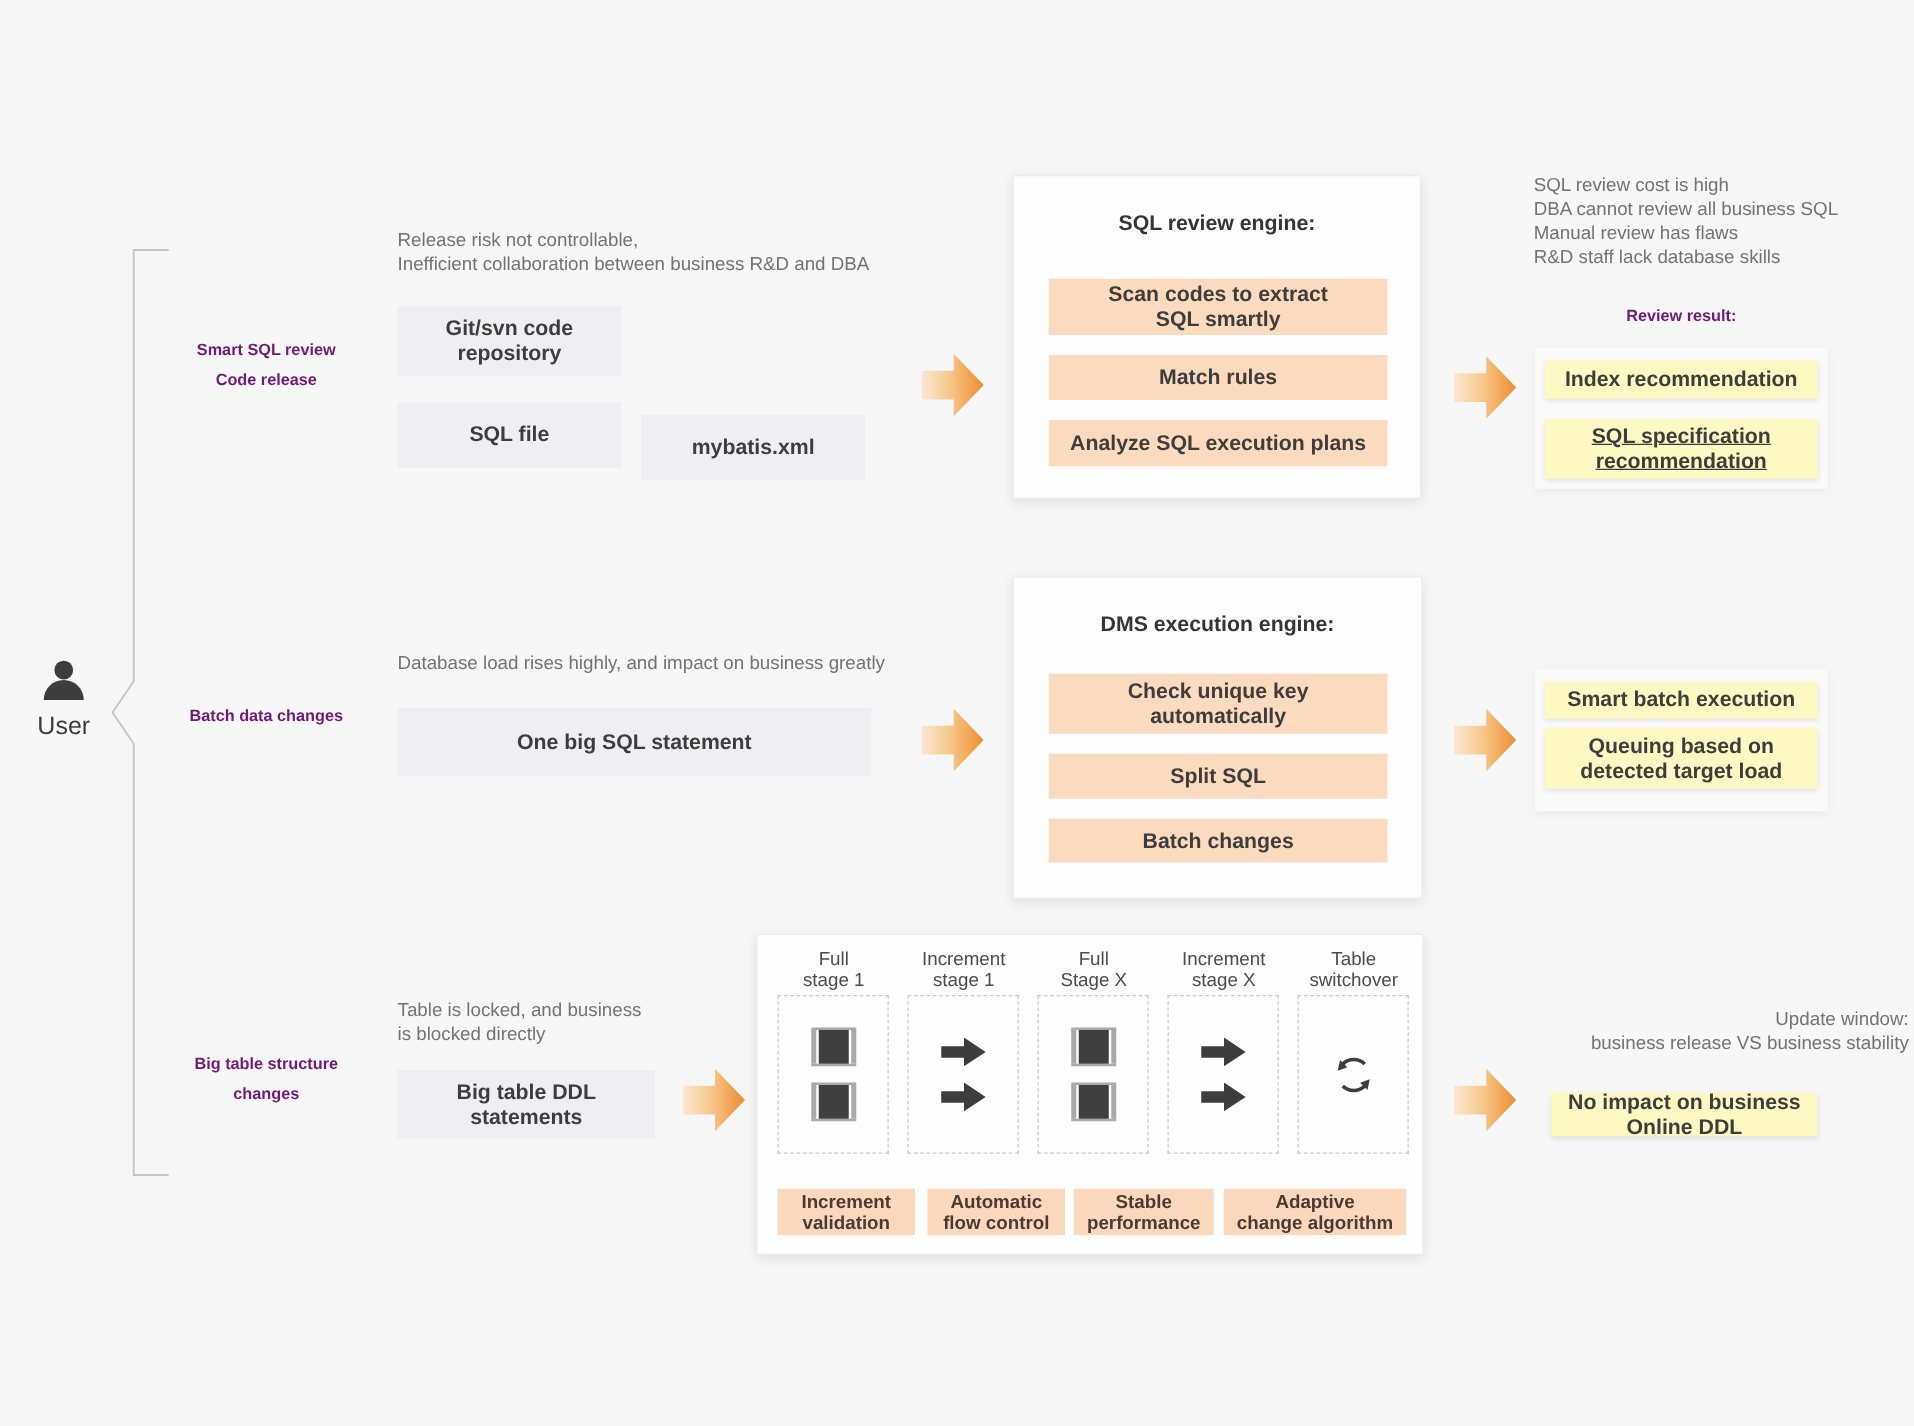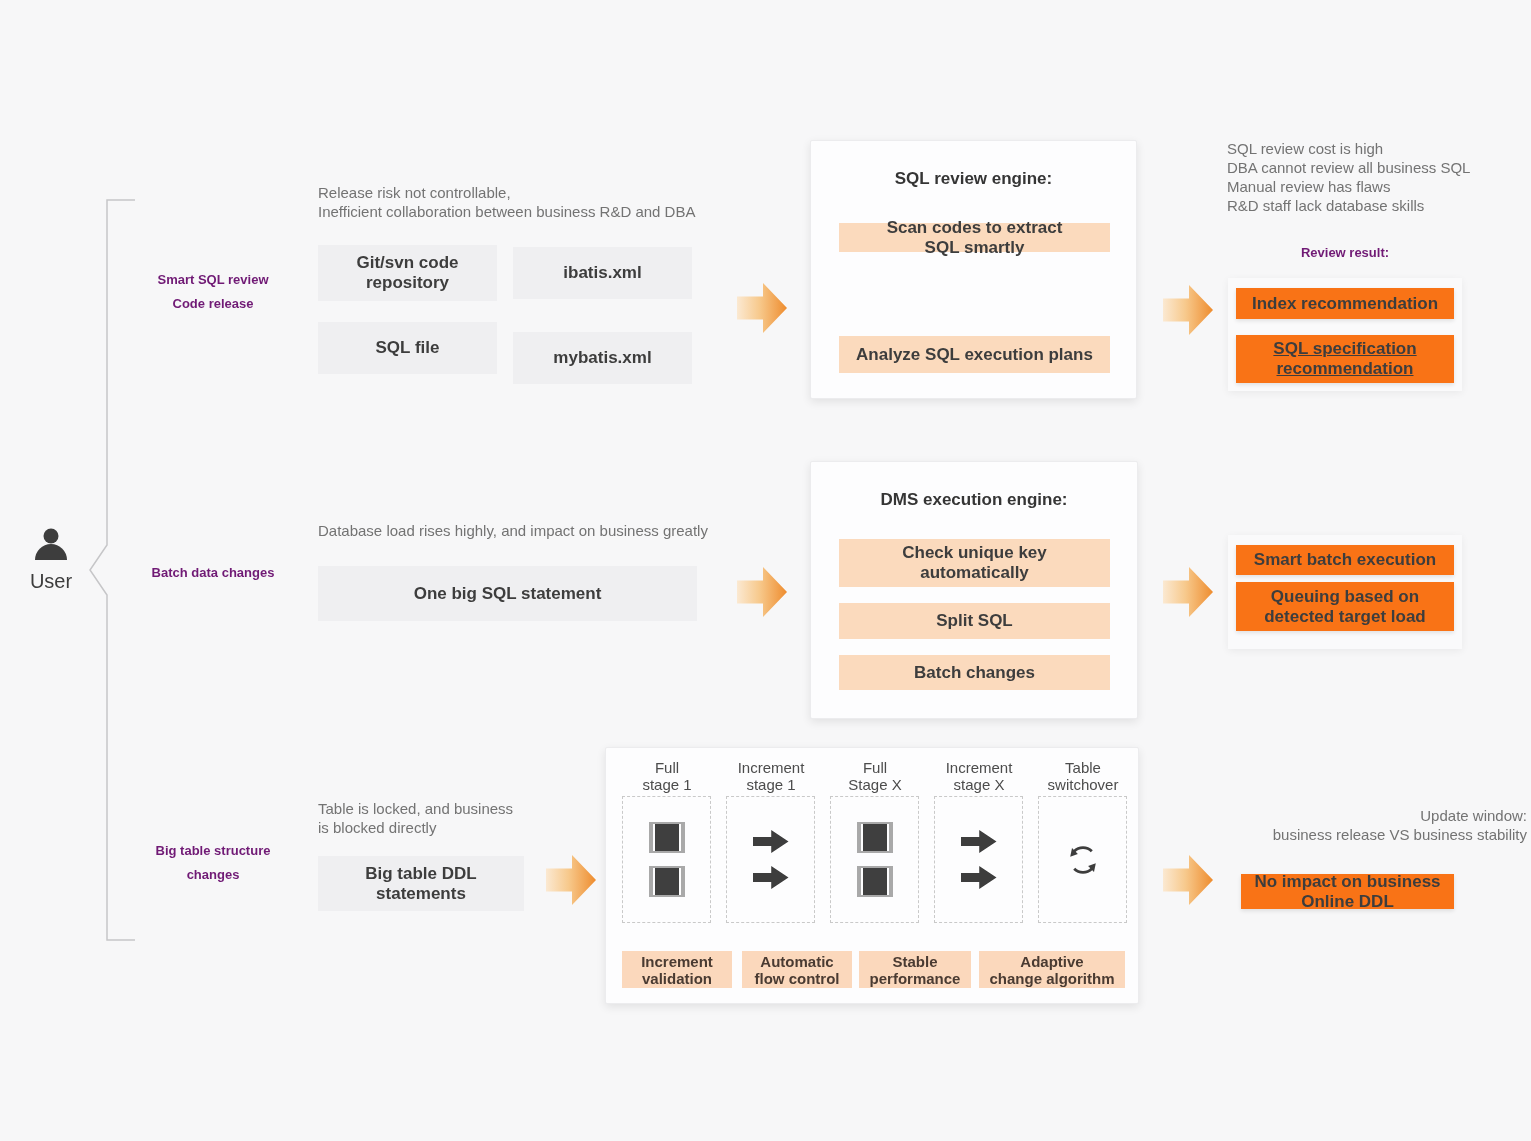--- a/index.html
+++ b/index.html
@@ -4,21 +4,21 @@
 <style>
   html,body{margin:0;padding:0;background:#f7f7f8;}
   #canvas{position:relative;width:1531px;height:1141px;background:#f7f7f8;overflow:hidden;
           font-family:"Liberation Sans",sans-serif;color:#3d3d3d;}
   .abs{position:absolute;}
   .box{display:flex;flex-direction:column;align-items:center;justify-content:center;
        text-align:center;font-weight:bold;font-size:17px;line-height:20px;color:#3d3d3d;}
   .box span{display:block;}
   .gray-box{background:#efeff1;}
   .orange-box{background:#fbdabd;}
-  .result-box{background:#f97316;box-shadow:0 2px 4px rgba(0,0,0,0.10);}
+  .result-box{background:#fef9c3;box-shadow:0 2px 4px rgba(0,0,0,0.10);}
   .card{background:#fdfdfe;border:1px solid #ececee;border-radius:2px;
         box-shadow:0 3px 10px rgba(0,0,0,0.09);}
   .card-title{position:absolute;left:0;right:0;top:28px;text-align:center;
               font-weight:bold;font-size:17px;color:#353535;}
   .para{font-size:15px;line-height:19px;color:#737373;}
   .para span{display:block;}
   .heading{font-weight:bold;font-size:13px;color:#701a75;text-align:center;line-height:24px;}
   .heading span{display:block;}
   .panel{background:#fafafb;box-shadow:0 2px 8px rgba(0,0,0,0.06);}
   .block-arrow{clip-path:polygon(0 27%,52% 27%,52% 0,100% 50%,52% 100%,52% 73%,0 73%);
@@ -60,37 +60,37 @@
 
   <div class="abs para" style="left:318px;top:183px;width:440px;">
     <span>Release risk not controllable,</span>
     <span>Inefficient collaboration between business R&amp;D and DBA</span>
   </div>
 
   <div class="abs box gray-box" style="left:318px;top:245px;width:179px;height:56px;">
     <span>Git/svn code</span>
     <span>repository</span>
   </div>
-  <div class="abs box gray-box" style="left:513px;top:247px;width:179px;height:52px;">
-    <span>ibatis.xml</span>
-  </div>
   <div class="abs box gray-box" style="left:318px;top:322px;width:179px;height:52px;">
     <span>SQL file</span>
   </div>
   <div class="abs box gray-box" style="left:513px;top:332px;width:179px;height:52px;">
     <span>mybatis.xml</span>
   </div>
 
   <div class="abs block-arrow" style="left:737px;top:283px;width:50px;height:50px;"></div>
 
   <div class="abs card" style="left:810px;top:140px;width:325px;height:257px;">
     <div class="card-title">SQL review engine:</div>
-    <div class="abs box orange-box" style="left:28px;top:82px;width:271px;height:29px;">
+    <div class="abs box orange-box" style="left:28px;top:82px;width:271px;height:45px;">
       <span>Scan codes to extract</span>
       <span>SQL smartly</span>
+    </div>
+    <div class="abs box orange-box" style="left:28px;top:143px;width:271px;height:36px;">
+      <span>Match rules</span>
     </div>
     <div class="abs box orange-box" style="left:28px;top:195px;width:271px;height:37px;">
       <span>Analyze SQL execution plans</span>
     </div>
   </div>
 
   <div class="abs block-arrow" style="left:1163px;top:285px;width:50px;height:50px;"></div>
 
   <div class="abs para" style="left:1227px;top:139px;width:300px;">
     <span>SQL review cost is high</span>

